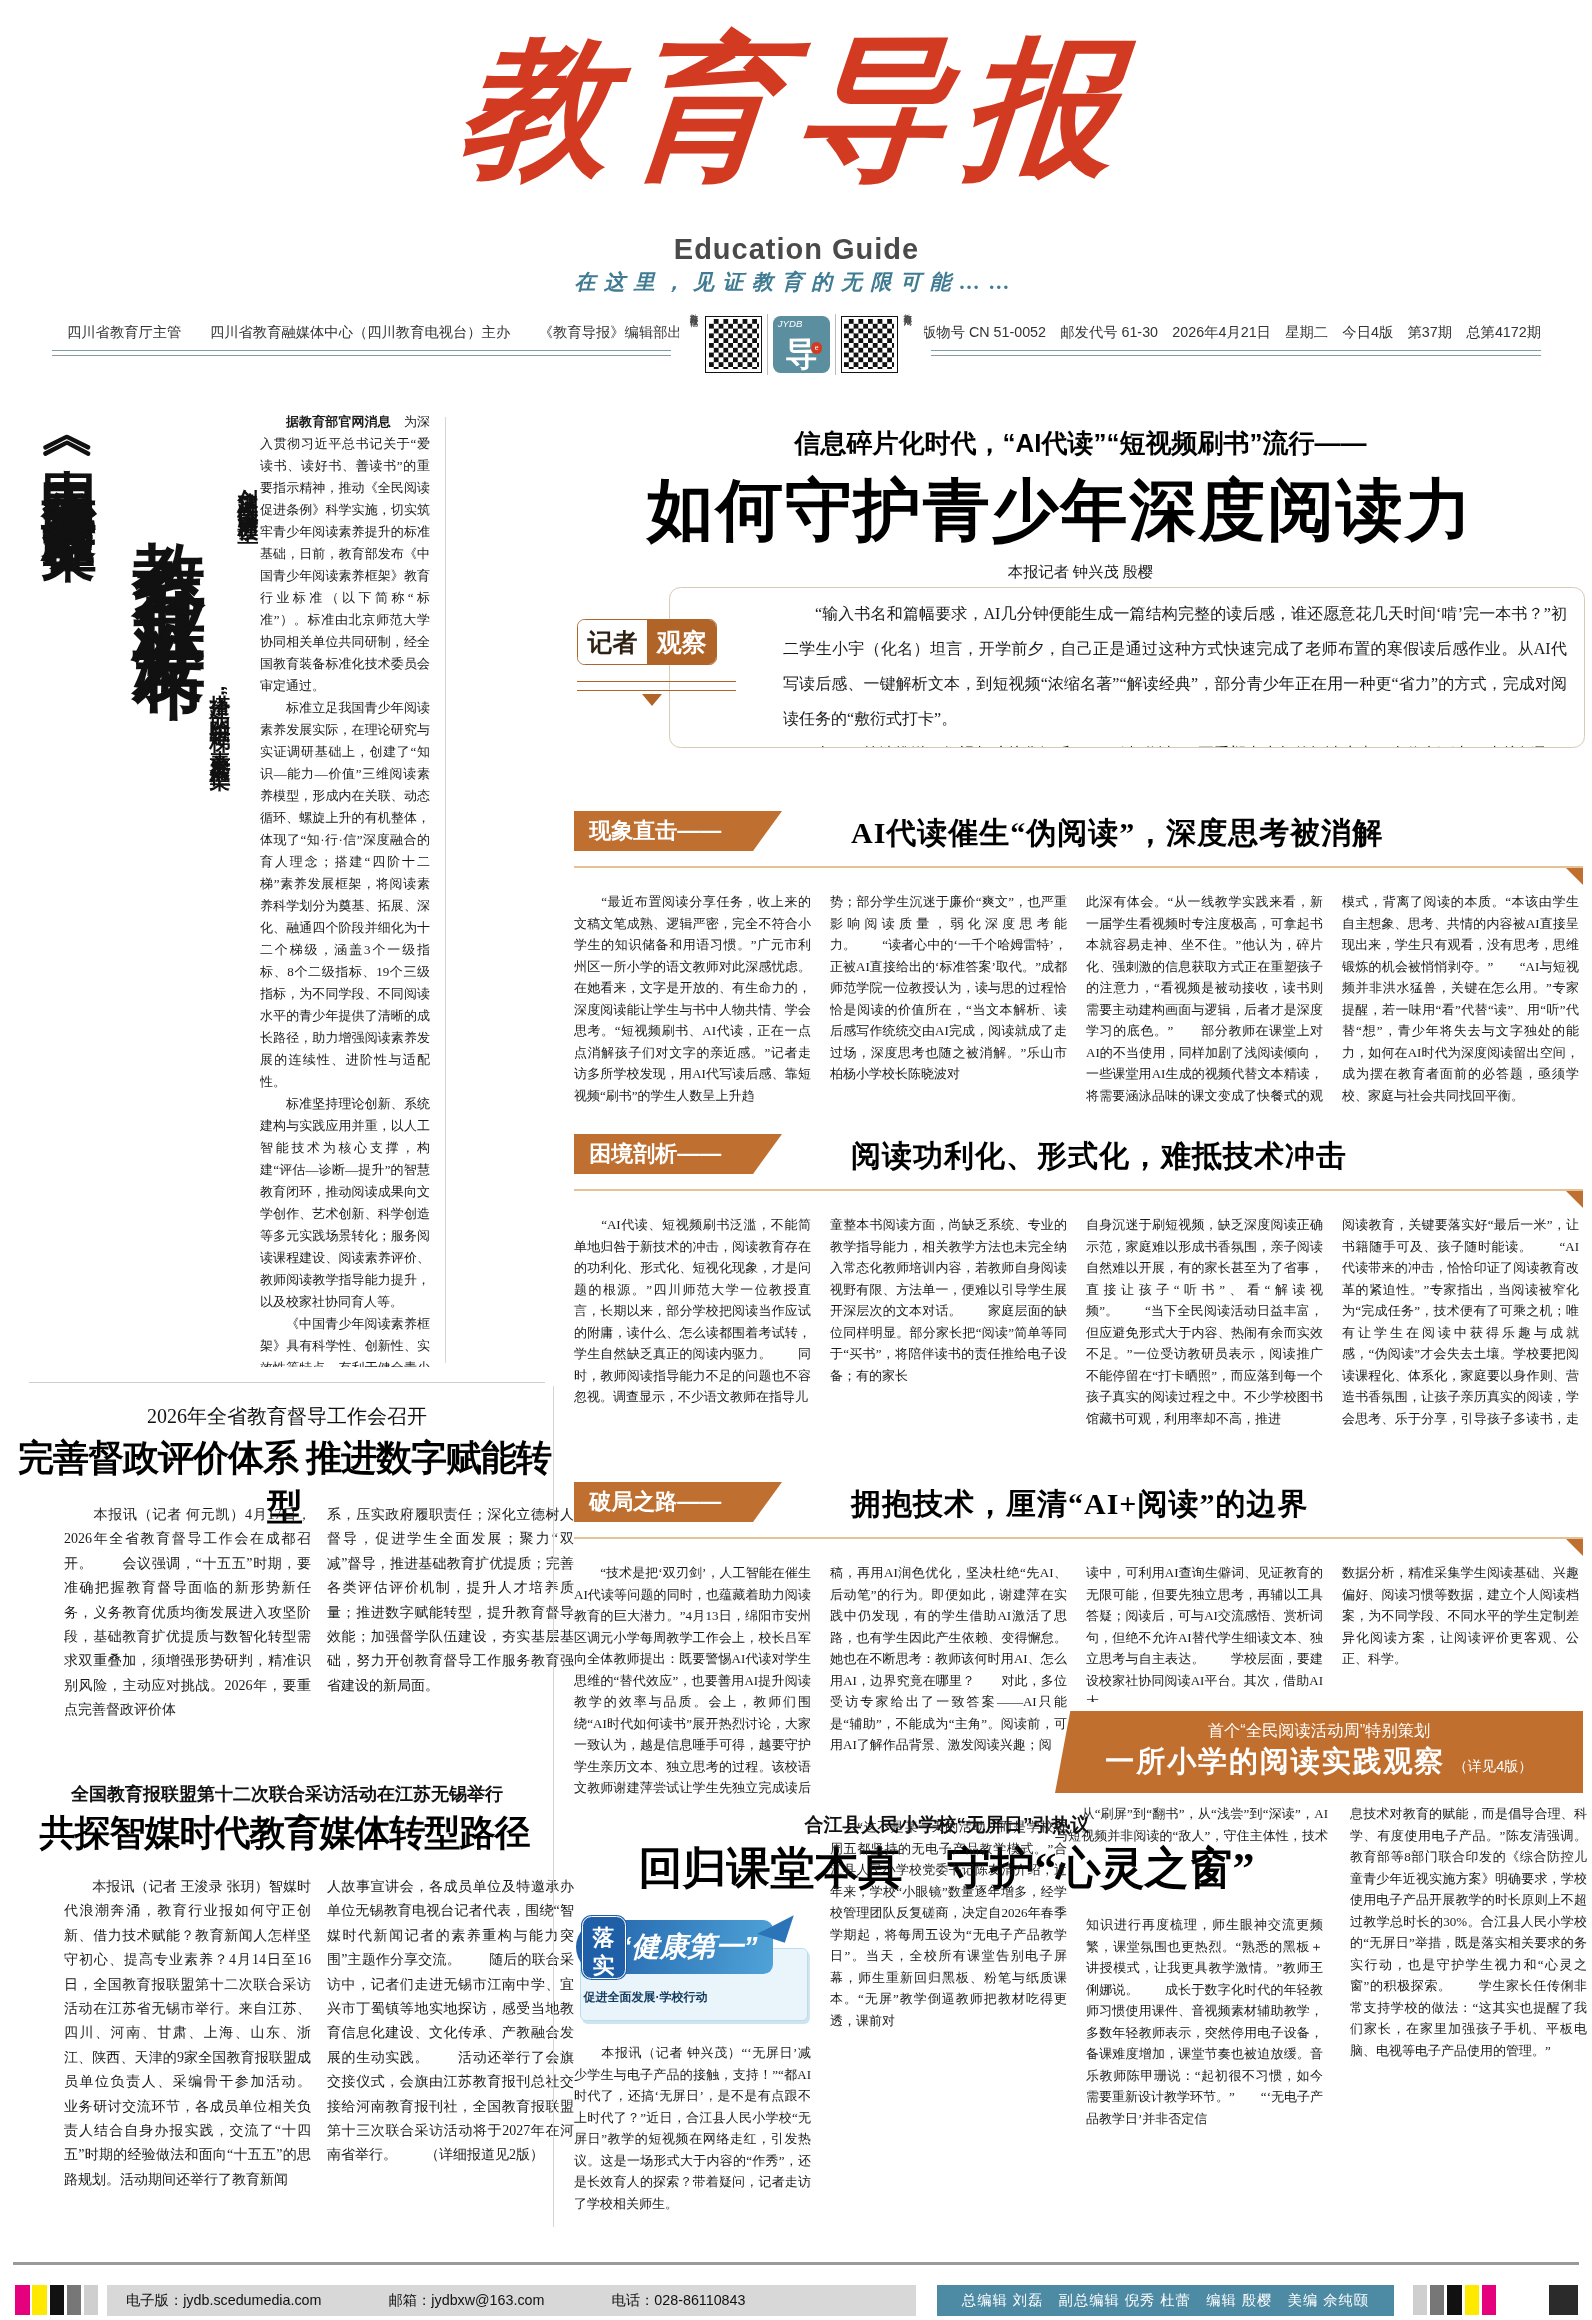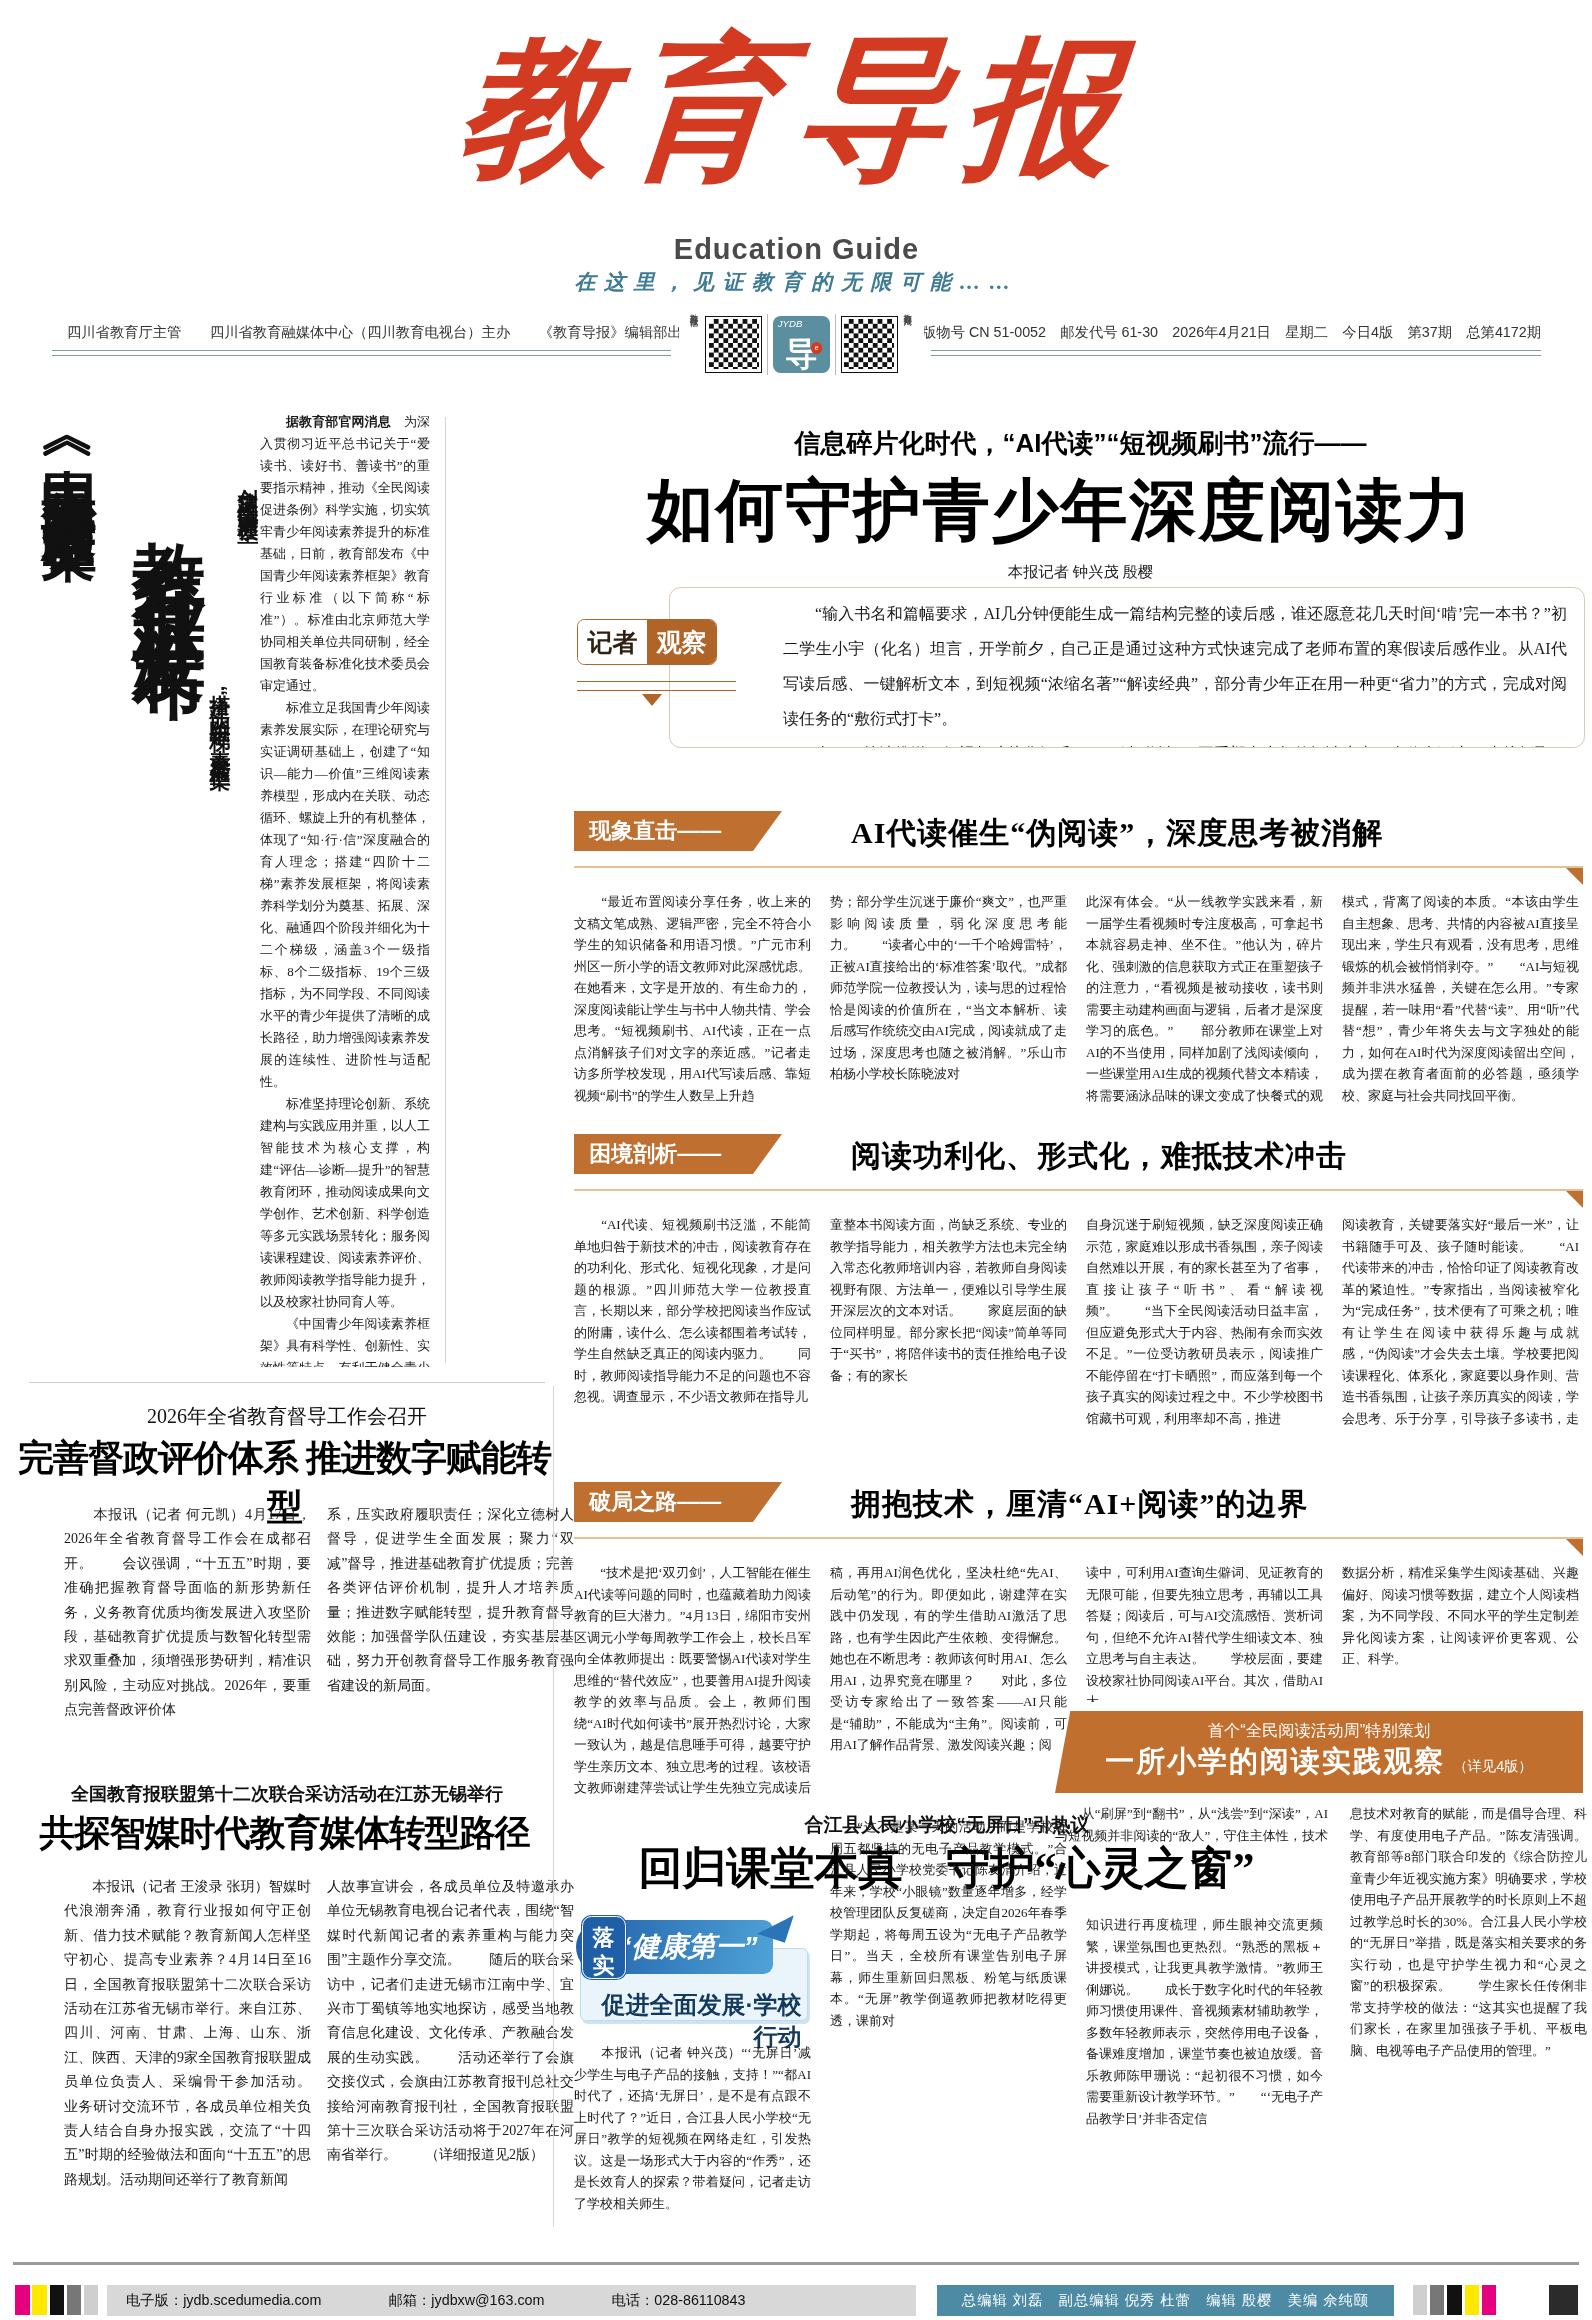--- a/index.html
+++ b/index.html
@@ -122,22 +122,22 @@
     background:linear-gradient(100deg,#1f5fa8,#4fa3d8); border-radius:27px 9.6px 9.6px 27px;
     display:flex; align-items:center; justify-content:flex-end; padding-right:15.3px;
     color:#fff; font-weight:900; font-style:italic; font-size:28px;
     font-family:"Liberation Sans",sans-serif; }
   .badge .luoshi { position:absolute; left:7.6px; top:1.9px; width:44px; height:63px; background:#1f5fa8;
     border-radius:9.6px; color:#fff; font-weight:900; font-size:22px; text-align:center;
     line-height:1.25; padding-top:7.6px; font-family:"Liberation Sans",sans-serif;
     border:1.9px solid #fff; box-shadow:0 0 0 1px #1f5fa8; }
   .badge .arrow { position:absolute; left:187px; top:-3.8px; width:0; height:0;
     border-left:29px solid transparent; border-bottom:29px solid #2b74b8; transform:rotate(18deg); }
-  .badge .sub { position:absolute; left:9.6px; top:75px; width:218px; text-align:right;
-    font-weight:900; font-size:24px; color:#12395e; font-family:"Liberation Sans",sans-serif; }
+  .badge .sub { position:absolute; left:9.6px; top:75px; width:218px; text-align:left;
+    font-weight:900; font-size:12px; color:#12395e; font-family:"Liberation Sans",sans-serif; }
 
   
   .foot-rule { left:13.4px; top:2262px; width:1566px; height:2.9px; background:#9a9a9a; }
   .strips { top:2285px; display:flex; gap:2.9px; }
   .strips span { display:block; width:14.3px; height:30px; }
   .foot-gray { left:107px; top:2285px; width:809px; height:31px; background:#d8d8d8;
     display:flex; align-items:center; gap:67px; padding-left:19px;
     font-family:"Liberation Sans",sans-serif; font-size:14.3px; color:#111; }
   .foot-teal { left:937px; top:2285px; width:457px; height:31px; background:#4d8aa4; color:#fff;
     display:flex; align-items:center; justify-content:center;

